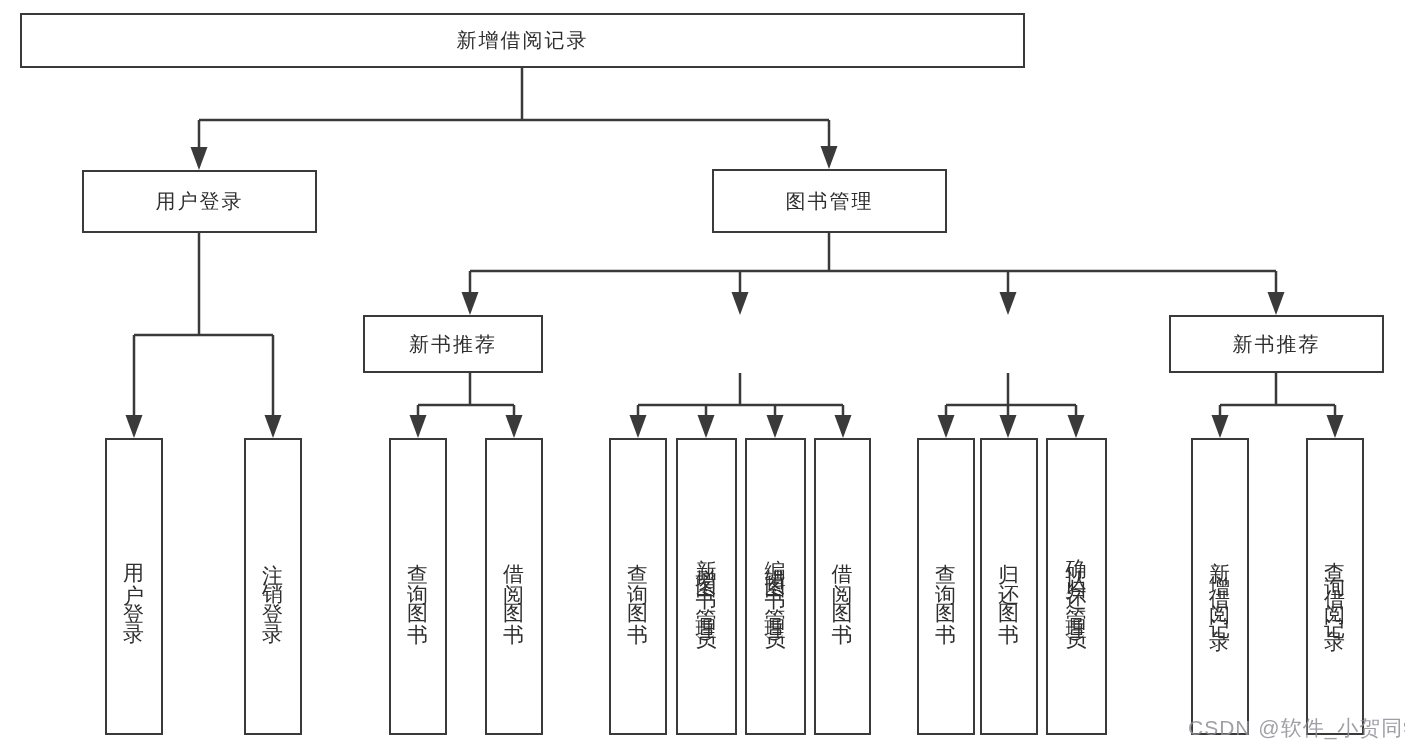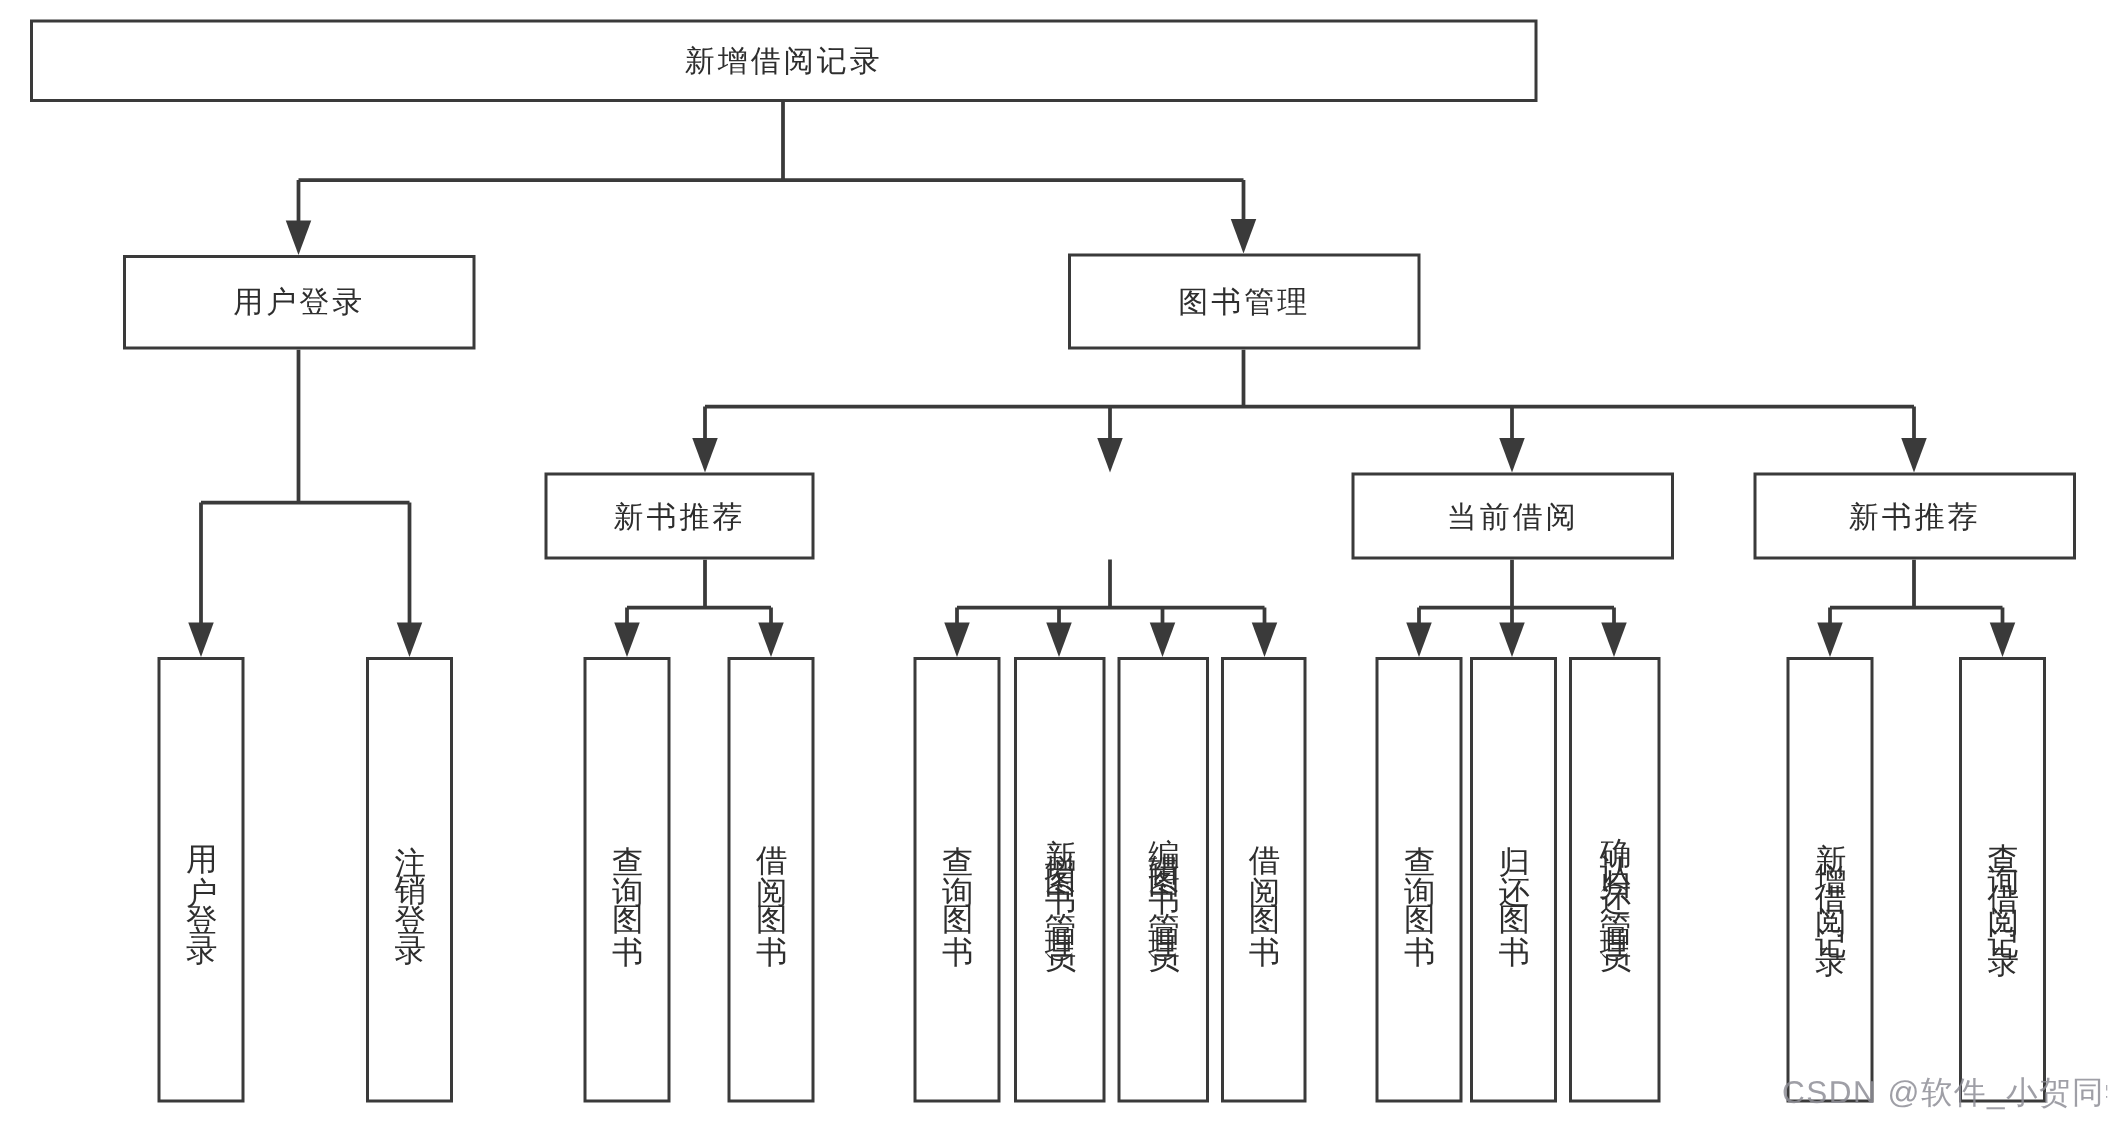--- a/index.html
+++ b/index.html
@@ -66,23 +66,20 @@
   <div class="node" style="left:82px;top:170px;width:235px;height:63px">
     <span class="hlabel">用户登录</span>
   </div>
   <div class="node" style="left:712px;top:169px;width:235px;height:64px">
     <span class="hlabel">图书管理</span>
   </div>
 
   <div class="node" style="left:363px;top:315px;width:180px;height:58px">
     <span class="hlabel">新书推荐</span>
   </div>
-  <div class="node" style="left:901px;top:315px;width:215px;height:58px">
-    <span class="hlabel">当前借阅</span>
-  </div>
   <div class="node" style="left:1169px;top:315px;width:215px;height:58px">
     <span class="hlabel">新书推荐</span>
   </div>
 
   <div class="node" style="left:105px;top:438px;width:58px;height:297px">
     <span class="vlabel sp4">用户登录</span>
   </div>
   <div class="node" style="left:244px;top:438px;width:58px;height:297px">
     <span class="vlabel sp4">注销登录</span>
   </div>

